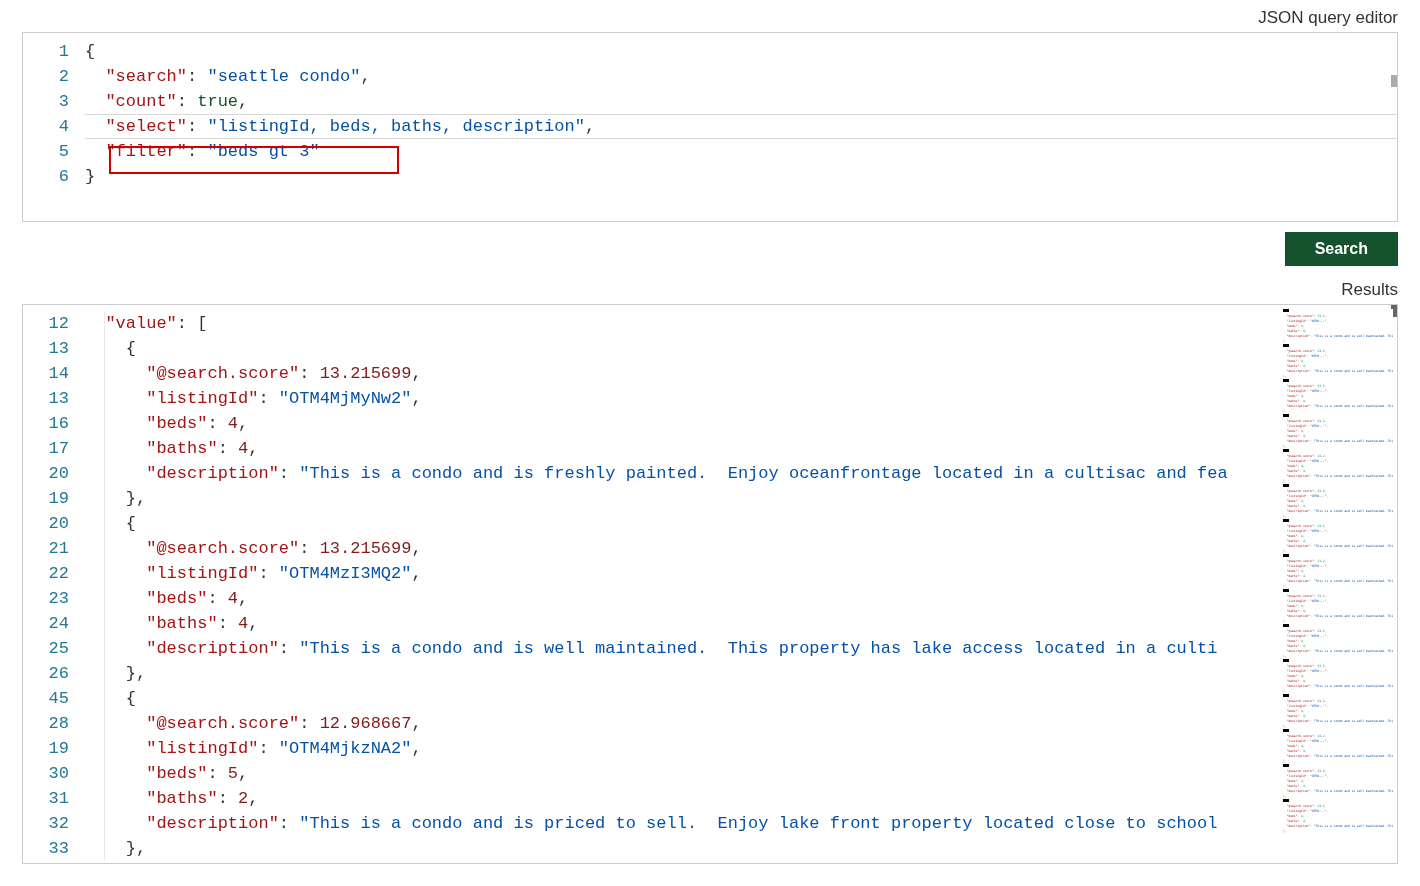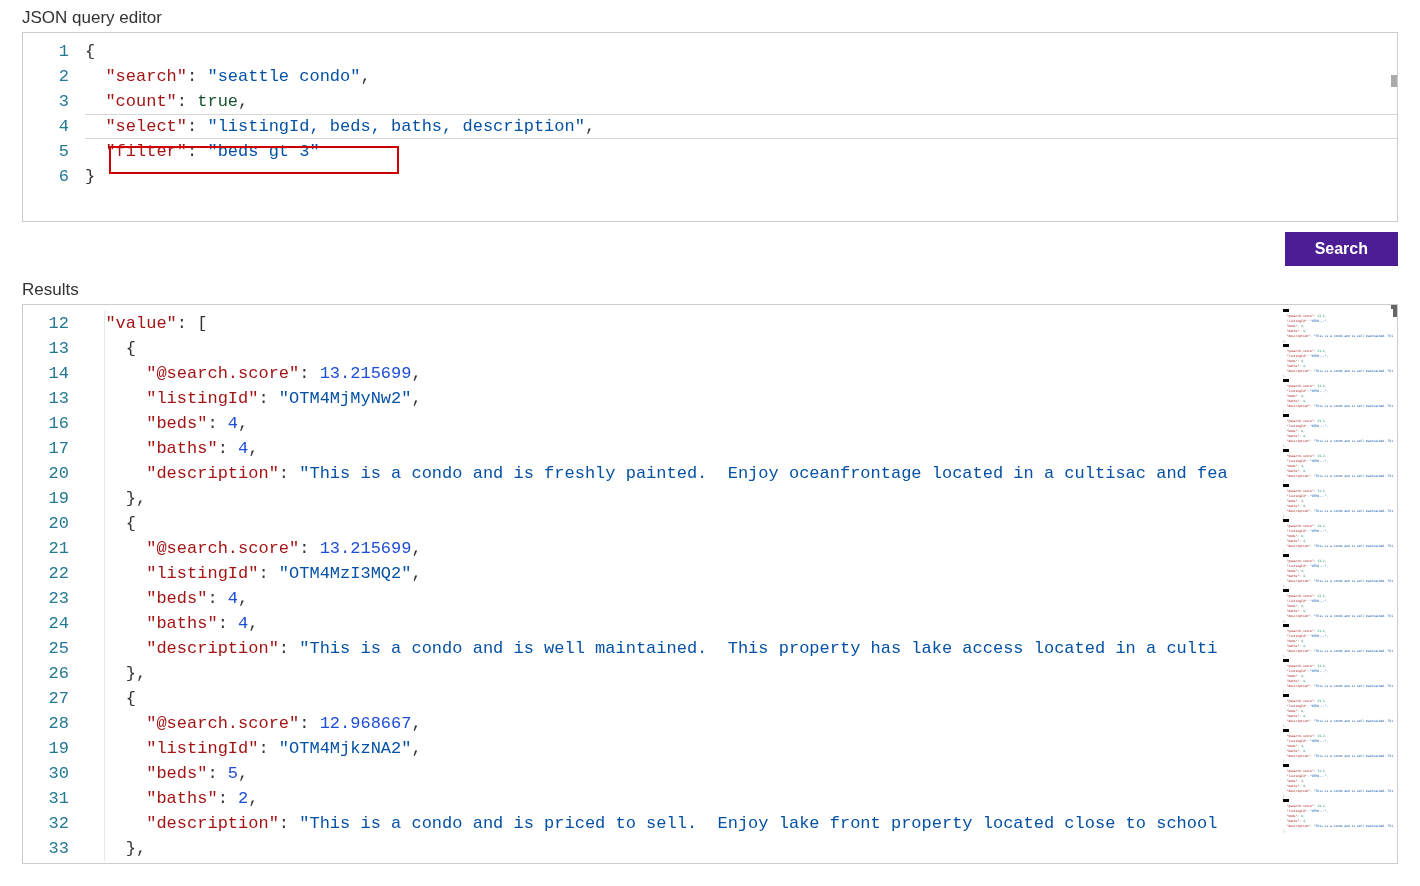--- a/index.html
+++ b/index.html
@@ -11,20 +11,21 @@
   height: 886px;
   overflow: hidden;
   padding: 8px 22px 0 22px;
   position: relative;
 }
 .section-label {
   font-size: 17px;
   color: #333;
   margin-bottom: 4px;
   font-weight: 400;
+  text-align: right;
 }
 .editor-panel {
   border: 1px solid #ccc;
   background: #fff;
   position: relative;
   height: 190px;
   overflow: hidden;
 }
 .results-panel {
   border: 1px solid #ccc;
@@ -84,29 +85,29 @@
   position: absolute;
   border: 2px solid #d00000;
   z-index: 10;
   pointer-events: none;
 }
 .tok-brace { color: #333; }
 .tok-key { color: #a31515; }
 .tok-colon { color: #333; }
 .tok-str { color: #0451a5; }
 .tok-bool { color: #14532d; }
-.tok-num { color: #1d4ed8; }
+.tok-num { color: #7f1d1d; }
 .tok-punc { color: #333; }
 .search-btn-row {
   display: flex;
   justify-content: flex-end;
   margin: 10px 0 14px 0;
 }
 .search-btn {
-  background: #4c1d95;
+  background: #14532d;
   color: #fff;
   border: none;
   padding: 8px 30px;
   font-size: 16px;
   font-weight: 600;
   cursor: pointer;
   font-family: inherit;
 }
 .minimap {
   position: absolute;
@@ -206,21 +207,21 @@
           <div>17</div>
           <div>20</div>
           <div>19</div>
           <div>20</div>
           <div>21</div>
           <div>22</div>
           <div>23</div>
           <div>24</div>
           <div>25</div>
           <div>26</div>
-          <div>27</div>
+          <div>45</div>
           <div>28</div>
           <div>19</div>
           <div>30</div>
           <div>31</div>
           <div>32</div>
           <div>33</div>
         </div>
       <div class="code-lines" id="results-lines">
 
         <div class="indent-guide" style="left:19px; top:6px; height:550px;"></div>

